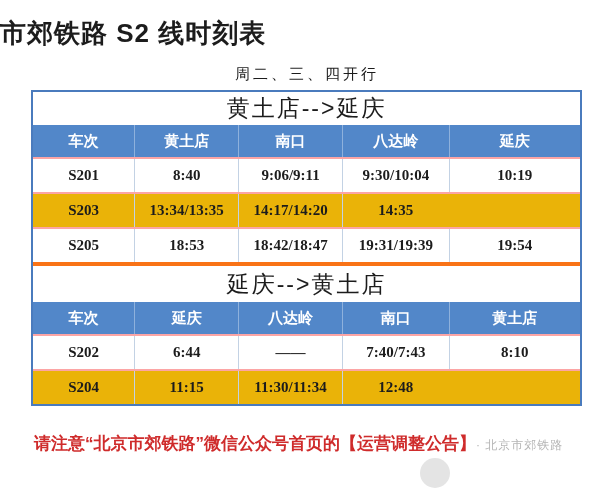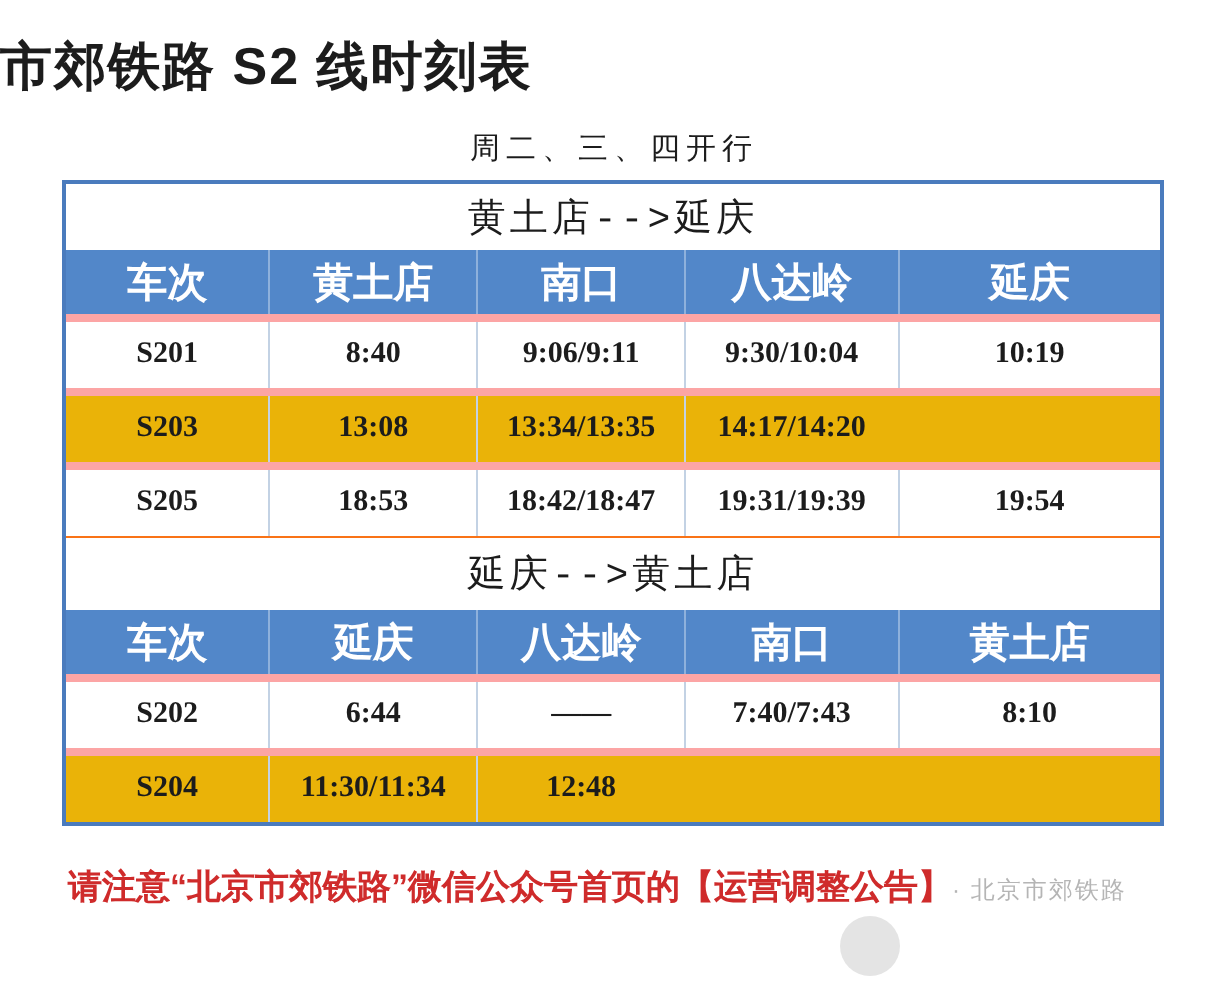--- a/index.html
+++ b/index.html
@@ -23,34 +23,34 @@
     border:2px solid #4a7bbd;background:#ffffff;
     box-sizing:border-box;
   }
   .t-row{
     display:grid;
     grid-template-columns:18.5% 19% 19% 19.5% 24%;
     align-items:center;
   }
   .caption-row{
     height:33px;display:flex;align-items:center;justify-content:center;
-    font-size:19px;letter-spacing:2px;background:#ffffff;
-    font-family:Liberation Mono, monospace;
+    font-size:23px;letter-spacing:2px;background:#ffffff;
+    font-family:Liberation Sans, sans-serif;
   }
-  .caption-row.second{border-top:1px solid #f97316;height:36px;}
+  .caption-row.second{border-top:4px solid #f97316;height:36px;}
   .head-row{
     height:32px;background:#5287c9;color:#ffffff;
     font-family:"Liberation Sans","DejaVu Sans",sans-serif;
-    font-weight:bold;font-size:20px;
+    font-weight:bold;font-size:15px;
   }
   .head-row .cell{border-left:1px solid rgba(255,255,255,0.35);}
   .head-row .cell:first-child{border-left:none;}
   .data-row{
     height:33px;font-weight:bold;font-size:15px;
-    border-top:4px solid #fca5a5;
+    border-top:2px solid #fca5a5;
     font-family:"Liberation Serif","DejaVu Serif",serif;
   }
   .data-row:nth-of-type(1){border-top:none;}
   .data-row .cell{border-left:1px solid #c3d2e4;height:100%;display:flex;align-items:center;justify-content:center;}
   .data-row .cell:first-child{border-left:none;}
   .stripe{background:#eab308;}
   .cell{text-align:center;display:flex;align-items:center;justify-content:center;height:100%;}
   .notice{
     position:absolute;left:34px;top:428px;width:552px;
     color:#cf2b2b;font-weight:bold;font-size:17px;line-height:32px;
@@ -85,23 +85,23 @@
   </div>
   <div class="t-row data-row">
     <div class="cell">S201</div>
     <div class="cell">8:40</div>
     <div class="cell">9:06/9:11</div>
     <div class="cell">9:30/10:04</div>
     <div class="cell">10:19</div>
   </div>
   <div class="t-row data-row stripe">
     <div class="cell">S203</div>
-    <div class="cell">13:08</div>
     <div class="cell">13:34/13:35</div>
     <div class="cell">14:17/14:20</div>
+    <div class="cell">14:35</div>
   </div>
   <div class="t-row data-row">
     <div class="cell">S205</div>
     <div class="cell">18:53</div>
     <div class="cell">18:42/18:47</div>
     <div class="cell">19:31/19:39</div>
     <div class="cell">19:54</div>
   </div>
 
   <div class="caption-row second">延庆--&gt;黄土店</div>
@@ -114,20 +114,21 @@
   </div>
   <div class="t-row data-row">
     <div class="cell">S202</div>
     <div class="cell">6:44</div>
     <div class="cell">——</div>
     <div class="cell">7:40/7:43</div>
     <div class="cell">8:10</div>
   </div>
   <div class="t-row data-row stripe">
     <div class="cell">S204</div>
+    <div class="cell">11:15</div>
     <div class="cell">11:30/11:34</div>
     <div class="cell">12:48</div>
   </div>
 </div>
 
 <div class="watermark-logo"></div>
 
 <div class="notice">
   <span class="line"><span>请注意“北京市郊铁路”微信公众号首页的【运营调整公告】</span><span class="watermark-text">· 北京市郊铁路</span></span>
 </div>

